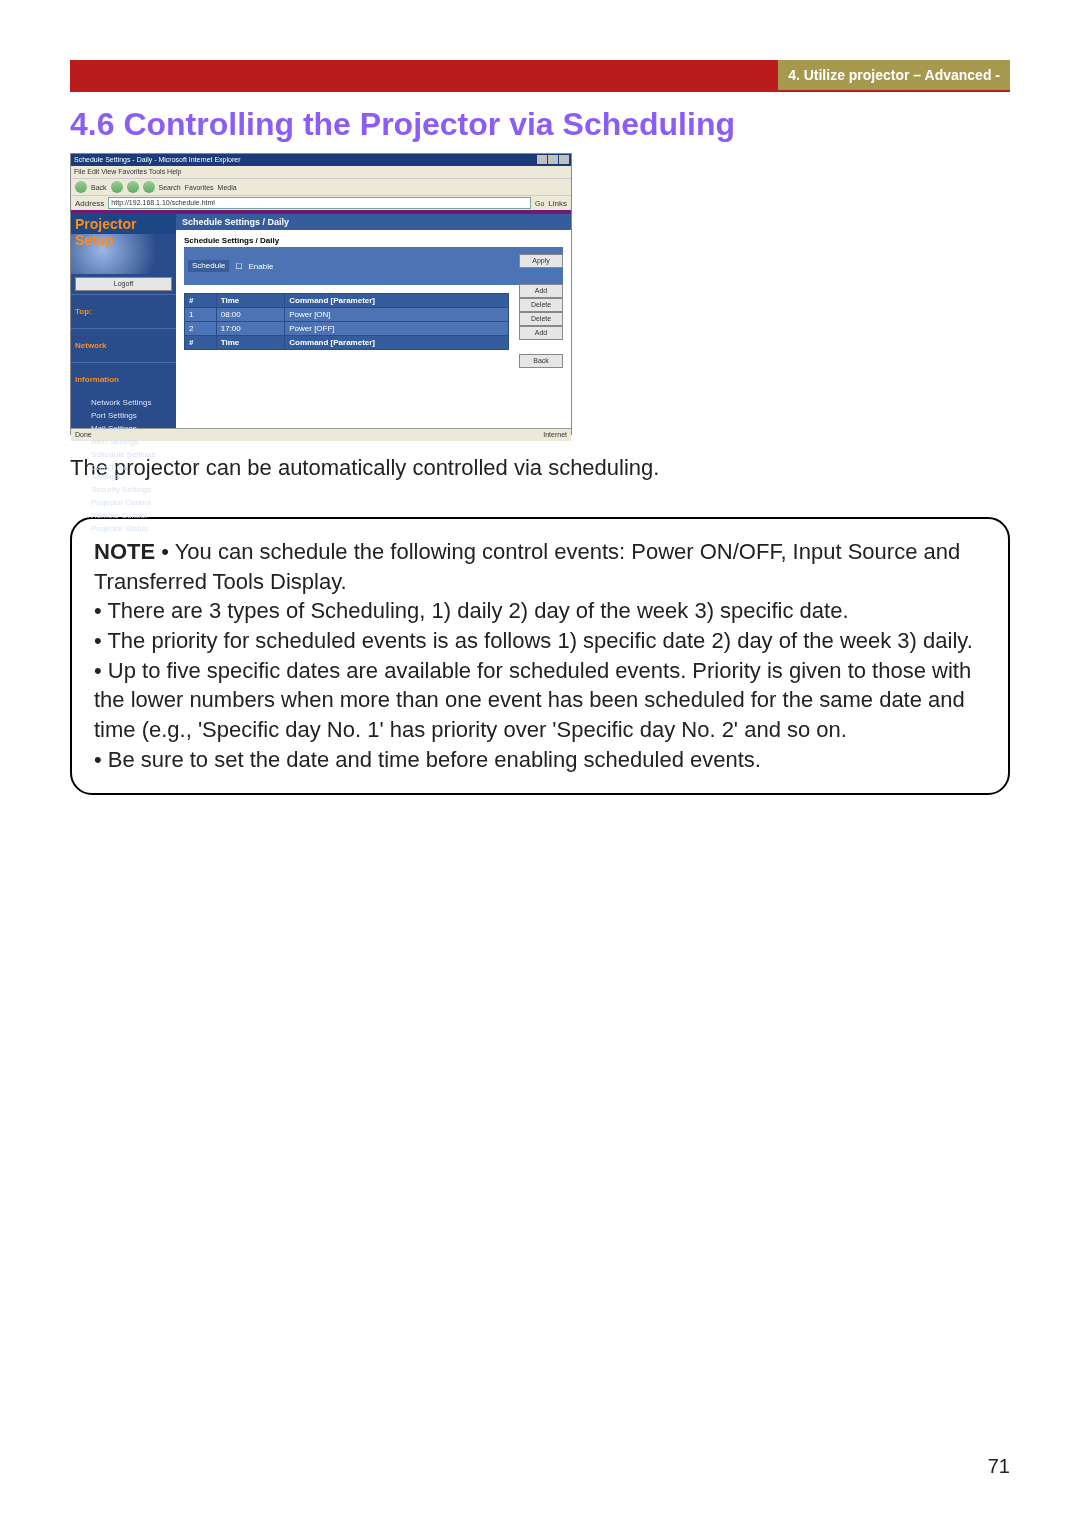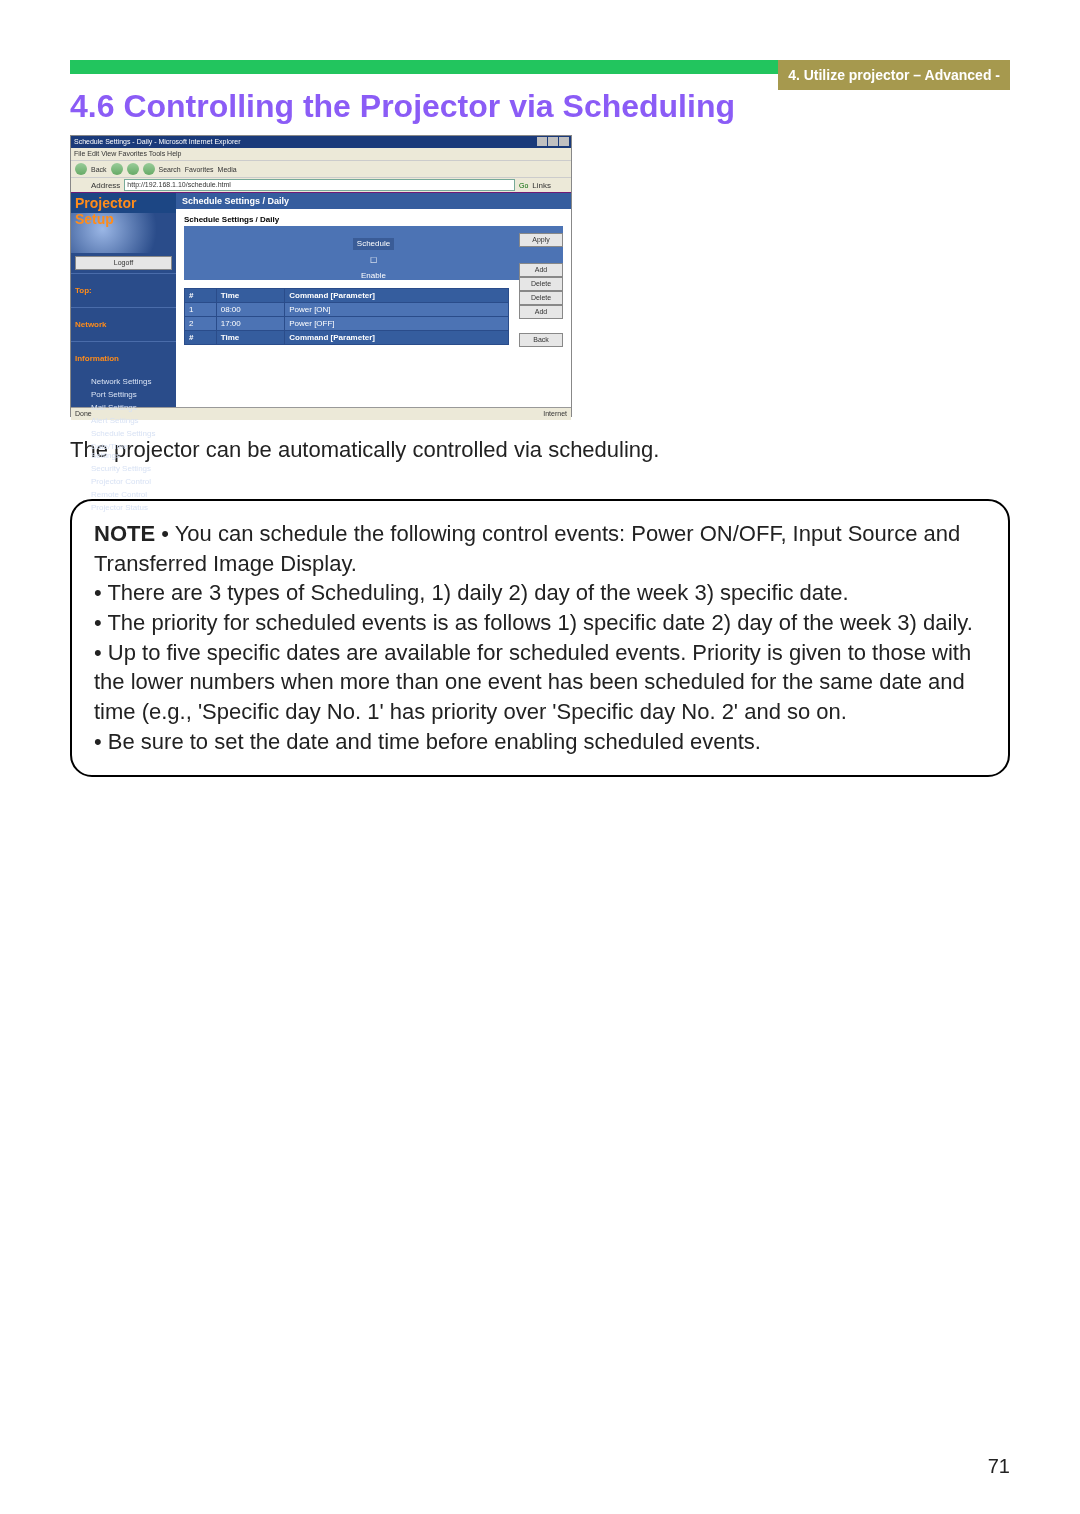--- a/index.html
+++ b/index.html
@@ -10,22 +10,22 @@
     width: 1080px;
   }
   .page {
     width: 1080px;
     padding: 60px 70px 40px 70px;
     box-sizing: border-box;
     position: relative;
     min-height: 1514px;
   }
   .header-bar {
-    height: 14px;
-    background: #22c55e;
+    height: 32px;
+    background: #b91c1c;
     position: relative;
     margin-bottom: 4px;
   }
   .header-chip {
     position: absolute;
     right: 0;
     top: 0;
     height: 30px;
     line-height: 30px;
     background: #a6994e;
@@ -72,22 +72,22 @@
   .shot-toolbar {
     height: 16px; background:#ece9d8; border-top:1px solid #ccc; border-bottom:1px solid #ccc;
     display:flex; align-items:center; gap:4px; padding:0 4px;
   }
   .shot-toolbar .circ {
     width:12px;height:12px;border-radius:50%;background:linear-gradient(#9c9,#6a6);
     display:inline-block;
   }
   .shot-toolbar .txt { font-size:7px; color:#333; }
   .shot-addr {
-    height:14px; background:#ece9d8; border-bottom:1px solid #701a75;
-    display:flex; align-items:center; padding:0 20px; gap:4px;
+    height:14px; background:#ece9d8; border-bottom:4px solid #701a75;
+    display:flex; align-items:center; padding:0 4px; gap:4px;
   }
   .shot-addr .box {
     flex:1; height:10px; background:#fff; border:1px solid #7a9; font-size:7px; padding:0 2px; line-height:10px;
   }
   .shot-addr .go { font-size:7px; color:#060; }
   .shot-body { display:flex; height: calc(100% - 66px); }
   .shot-left {
     width: 105px;
     background: linear-gradient(#2a4c8a 0 38px, #2a4c8a 38px, #2a4c8a);
     color:#fff;
@@ -116,21 +116,21 @@
   }
   .shot-main { flex:1; background:#fff; position:relative; }
   .shot-main .mtitlebar {
     background:#355d9e; height:16px; color:#fff; font-size:9px; font-weight:bold;
     line-height:16px; padding:0 6px;
   }
   .shot-main .subt {
     font-weight:bold; font-size:8px; padding:6px 8px 2px 8px; color:#000;
   }
   .shot-main .enablebar {
-    margin: 0 8px; height:30px; background:#4c73b4; color:#fff; display:flex; align-items:center; gap:6px; padding:12px 4px; font-size:8px;flex-direction:column;
+    margin: 0 8px; height:30px; background:#4c73b4; color:#fff; display:flex; align-items:center; gap:6px; padding:4px 4px; font-size:8px;
   }
   .shot-main .enablebar .slab { background:#3a5c97; padding:0 4px; height:12px; line-height:12px; }
   .shot-main .applybtn { position:absolute; right:8px; top:40px; width:42px; height:12px; background:#e6e6e6; border:1px solid #888; font-size:7px; text-align:center; line-height:12px; color:#333;}
   .shot-main table {
     margin: 8px; border-collapse:collapse; width: calc(100% - 70px);
   }
   .shot-main table th {
     background:#355d9e; color:#fff; font-size:8px; padding:2px 4px; text-align:left; border:1px solid #2a4c8a;
   }
   .shot-main table td {
@@ -270,21 +270,21 @@
     <div class="shot-status">
       <span>Done</span>
       <span>Internet</span>
     </div>
   </div>
 
   <div class="intro-text">The projector can be automatically controlled via scheduling.</div>
 
   <div class="note-box">
     <span class="note-label">NOTE</span>
-    <span>• You can schedule the following control events: Power ON/OFF, Input Source and Transferred Image Display.</span><br>
+    <span>• You can schedule the following control events: Power ON/OFF, Input Source and Transferred Tools Display.</span><br>
     <span>• There are 3 types of Scheduling, 1) daily 2) day of the week 3) specific date.</span><br>
     <span>• The priority for scheduled events is as follows 1) specific date 2) day of the week 3) daily.</span><br>
     <span>• Up to five specific dates are available for scheduled events. Priority is given to those with the lower numbers when more than one event has been scheduled for the same date and time (e.g., 'Specific day No. 1' has priority over 'Specific day No. 2' and so on.</span><br>
     <span>• Be sure to set the date and time before enabling scheduled events.</span>
   </div>
 
   <div class="page-number">71</div>
 </div>
 
 </body></html>

